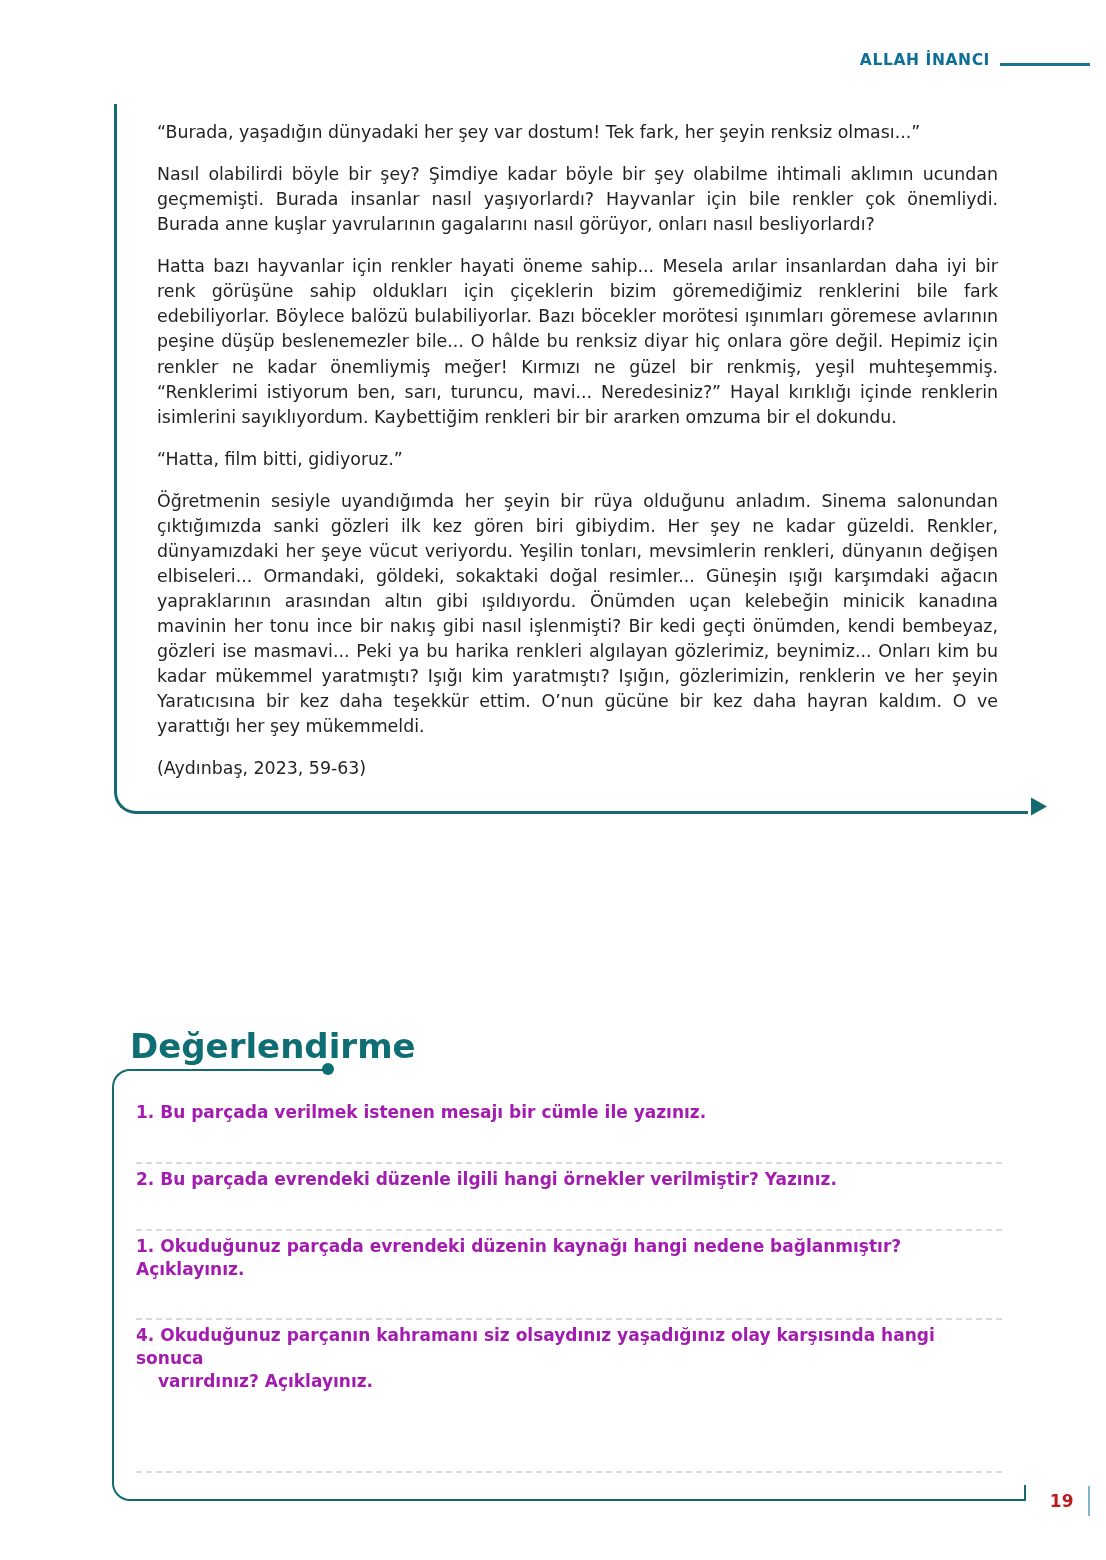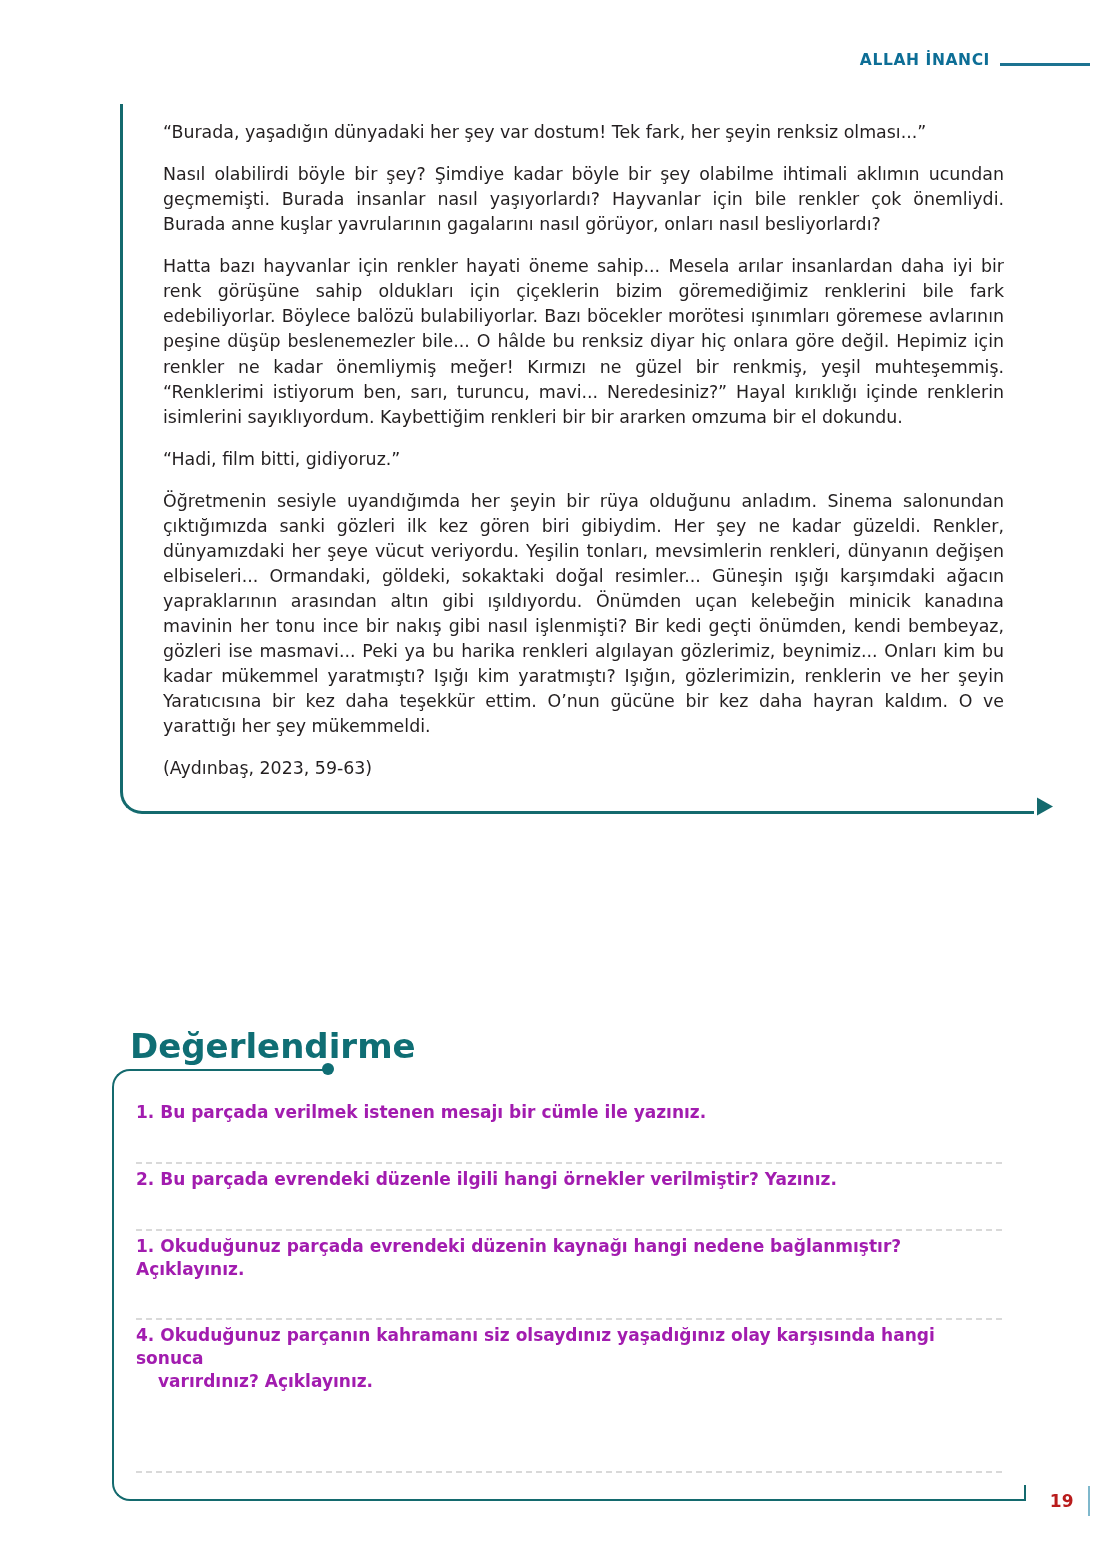--- a/index.html
+++ b/index.html
@@ -40,21 +40,21 @@
     background: #1c7391;
     margin-left: 10px;
     margin-right: 16px;
     margin-top: 9px;
   }
 
   
   .passage-wrap {
     position: absolute;
     top: 104px;
-    left: 120px;
+    left: 114px;
     width: 914px;
   }
   .passage-box {
     position: relative;
     border-left: 3px solid #146a6e;
     border-bottom: 3px solid #146a6e;
     border-bottom-left-radius: 22px;
     padding: 16px 30px 26px 40px;
     box-sizing: border-box;
     width: 914px;
@@ -198,21 +198,21 @@
 <div class="page-header">
   <span class="header-title">ALLAH İNANCI</span>
   <span class="header-rule"></span>
 </div>
 
 <div class="passage-wrap">
   <div class="passage-box">
     <p>“Burada, yaşadığın dünyadaki her şey var dostum! Tek fark, her şeyin renksiz olması...”</p>
     <p>Nasıl olabilirdi böyle bir şey? Şimdiye kadar böyle bir şey olabilme ihtimali aklımın ucundan geçmemişti. Burada insanlar nasıl yaşıyorlardı? Hayvanlar için bile renkler çok önemliydi. Burada anne kuşlar yavrularının gagalarını nasıl görüyor, onları nasıl besliyorlardı?</p>
     <p>Hatta bazı hayvanlar için renkler hayati öneme sahip... Mesela arılar insanlardan daha iyi bir renk görüşüne sahip oldukları için çiçeklerin bizim göremediğimiz renklerini bile fark edebiliyorlar. Böylece balözü bulabiliyorlar. Bazı böcekler morötesi ışınımları göremese avlarının peşine düşüp beslenemezler bile... O hâlde bu renksiz diyar hiç onlara göre değil. Hepimiz için renkler ne kadar önemliymiş meğer! Kırmızı ne güzel bir renkmiş, yeşil muhteşemmiş. “Renklerimi istiyorum ben, sarı, turuncu, mavi... Neredesiniz?” Hayal kırıklığı içinde renklerin isimlerini sayıklıyordum. Kaybettiğim renkleri bir bir ararken omzuma bir el dokundu.</p>
-    <p>“Hadi, film bitti, gidiyoruz.”</p>
+    <p>“Hatta, film bitti, gidiyoruz.”</p>
     <p>Öğretmenin sesiyle uyandığımda her şeyin bir rüya olduğunu anladım. Sinema salonundan çıktığımızda sanki gözleri ilk kez gören biri gibiydim. Her şey ne kadar güzeldi. Renkler, dünyamızdaki her şeye vücut veriyordu. Yeşilin tonları, mevsimlerin renkleri, dünyanın değişen elbiseleri... Ormandaki, göldeki, sokaktaki doğal resimler... Güneşin ışığı karşımdaki ağacın yapraklarının arasından altın gibi ışıldıyordu. Önümden uçan kelebeğin minicik kanadına mavinin her tonu ince bir nakış gibi nasıl işlenmişti? Bir kedi geçti önümden, kendi bembeyaz, gözleri ise masmavi... Peki ya bu harika renkleri algılayan gözlerimiz, beynimiz... Onları kim bu kadar mükemmel yaratmıştı? Işığı kim yaratmıştı? Işığın, gözlerimizin, renklerin ve her şeyin Yaratıcısına bir kez daha teşekkür ettim. O’nun gücüne bir kez daha hayran kaldım. O ve yarattığı her şey mükemmeldi.</p>
     <p class="passage-credit">(Aydınbaş, 2023, 59-63)</p>
     <span class="passage-arrow"></span>
   </div>
 </div>
 
 <div class="eval-section">
   <div class="eval-heading">Değerlendirme</div>
   <div class="eval-box">
     <span class="eval-dot"></span>

